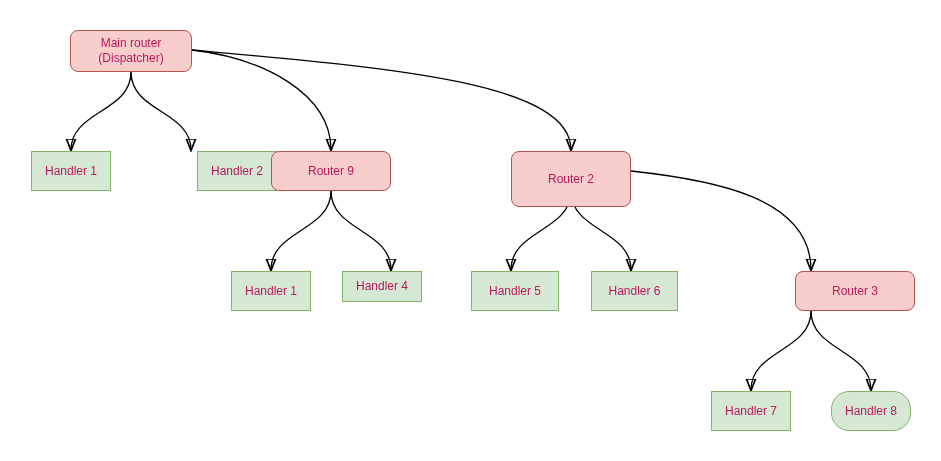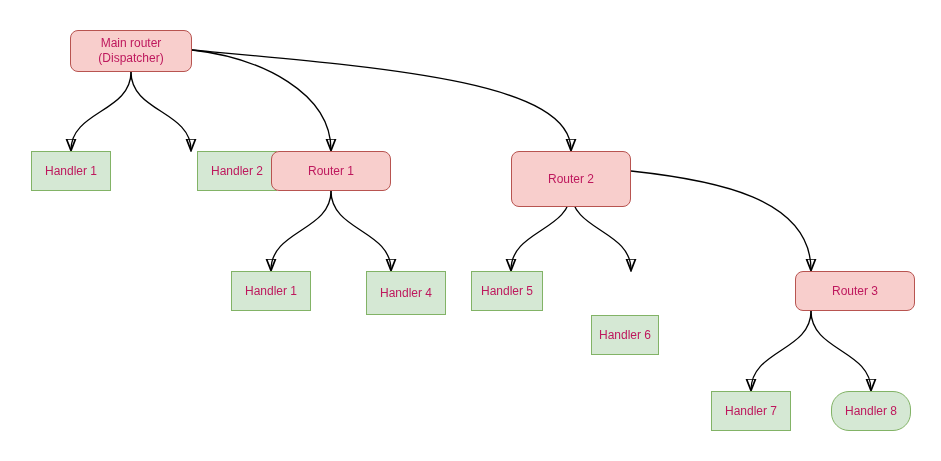--- a/index.html
+++ b/index.html
@@ -74,31 +74,31 @@
     <path d="M811,311 C811,351 871,350 871,390" marker-end="url(#arrow)"></path>
   </svg>
 
   <div class="node router" style="left:70px; top:30px; width:122px; height:42px;">Main router
 (Dispatcher)</div>
 
   <div class="node handler" style="left:31px; top:151px; width:80px; height:40px;">Handler 1</div>
 
   <div class="node handler" style="left:149px; top:151px; width:80px; height:40px;margin-left:48px;">Handler 2</div>
 
-  <div class="node router" style="left:271px; top:151px; width:120px; height:40px;">Router 1</div>
+  <div class="node router" style="left:271px; top:151px; width:120px; height:40px;">Router 9</div>
 
   <div class="node router" style="left:511px; top:151px; width:120px; height:56px;">Router 2</div>
 
   <div class="node handler" style="left:231px; top:271px; width:80px; height:40px;">Handler 1</div>
 
-  <div class="node handler" style="left:366px; top:271px; width:80px; height:44px;">Handler 4</div>
+  <div class="node handler" style="left:342px; top:271px; width:80px; height:31px;">Handler 4</div>
 
-  <div class="node handler" style="left:471px; top:271px; width:72px; height:40px;">Handler 5</div>
+  <div class="node handler" style="left:471px; top:271px; width:88px; height:40px;">Handler 5</div>
 
-  <div class="node handler" style="left:591px; top:271px; width:68px; height:40px;margin-top:44px;">Handler 6</div>
+  <div class="node handler" style="left:591px; top:271px; width:87px; height:40px;">Handler 6</div>
 
   <div class="node router" style="left:751px; top:271px; width:120px; height:40px;margin-left:44px;">Router 3</div>
 
   <div class="node handler" style="left:711px; top:391px; width:80px; height:40px;">Handler 7</div>
 
   <div class="node handler" style="left:831px; top:391px; width:80px; height:40px;border-radius:18px;">Handler 8</div>
 
 </div>
 
 </body></html>

